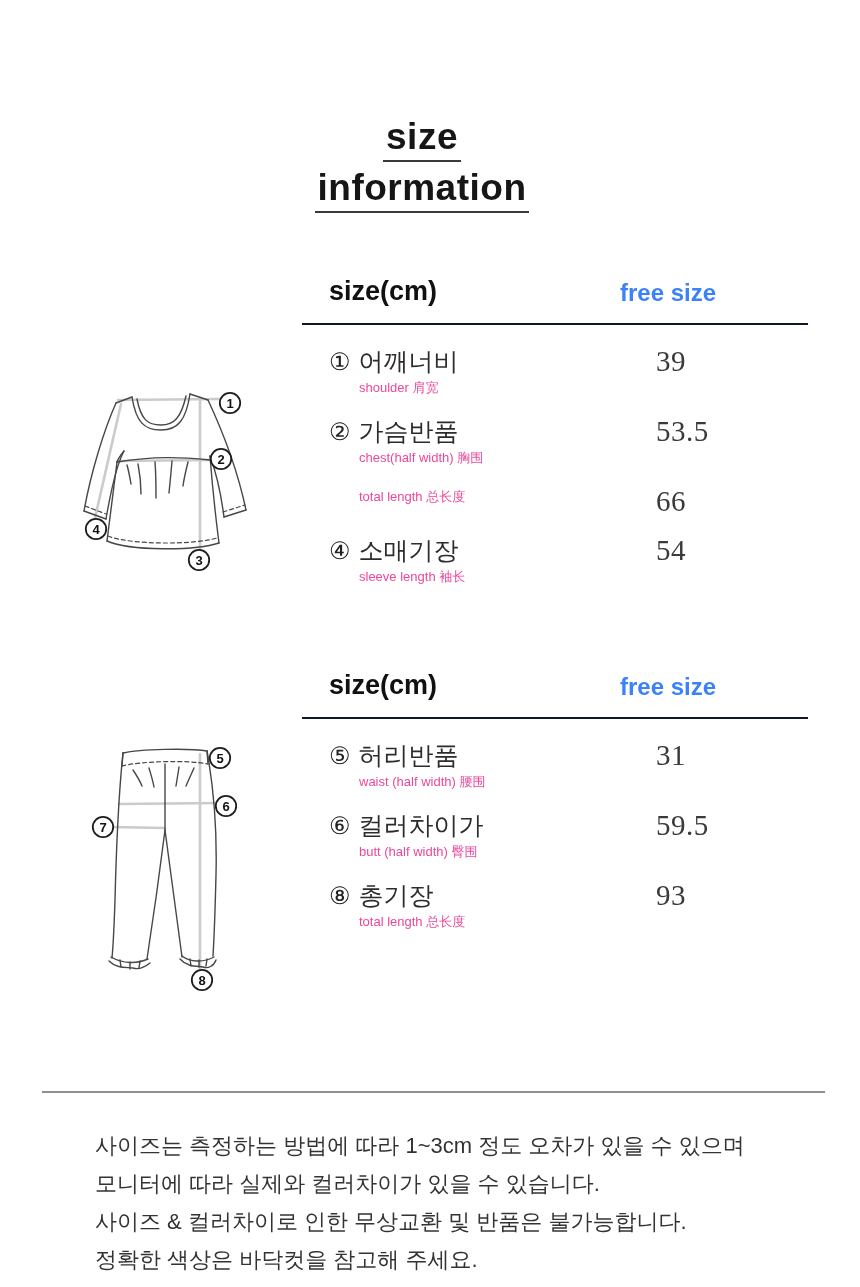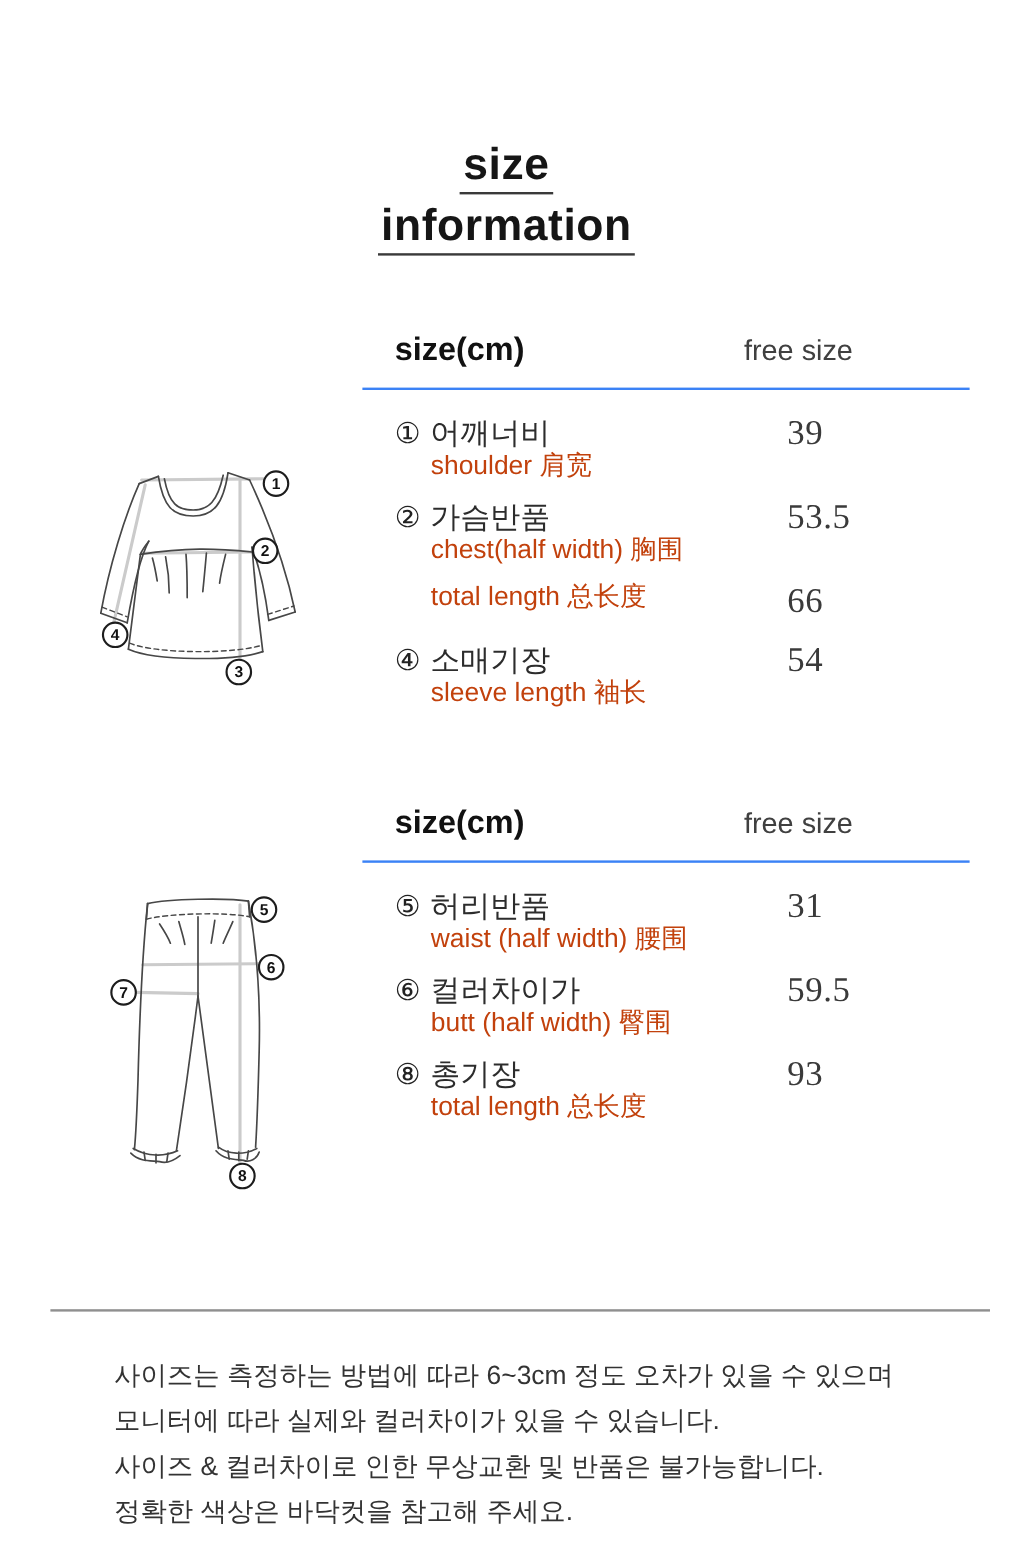--- a/index.html
+++ b/index.html
@@ -25,37 +25,37 @@
   }
   
   .size-table{
     position:absolute;left:302px;width:506px;
   }
   .table-top{top:276px;}
   .table-bottom{top:670px;}
   .t-header{
     display:grid;grid-template-columns:291px 1fr;
     padding:0 0 16px 27px;
-    border-bottom:2px solid #3b82f6;
+    border-bottom:2px solid #0f172a;
     align-items:end;
   }
   .t-header .h1{font-size:27px;font-weight:800;color:#111;}
-  .t-header .h2{font-size:24px;font-weight:400;color:#404040;}
+  .t-header .h2{font-size:24px;font-weight:700;color:#3b82f6;}
   .t-rows{padding-top:21px;}
   .t-row{
     display:grid;grid-template-columns:291px 1fr;
     padding-left:27px;
     margin-bottom:18px;
     gap:36px;
   }
   .label-main{font-size:25px;line-height:31px;color:#2c2c2c;white-space:nowrap;}
   .label-main .num{font-size:24px;margin-right:8px;color:#222;}
   .sub{
     margin-left:30px;margin-top:1px;
-    font-size:22px;line-height:20px;color:#c2410c;
+    font-size:13px;line-height:20px;color:#ec4899;
     white-space:nowrap;
   }
   .cell-value{
     font-size:29px;font-weight:300;color:#3a3a3a;
     line-height:31px;letter-spacing:.5px;font-family:Liberation Serif, serif;
   }
   
   .sketch{position:absolute;}
   .sketch-top{left:60px;top:372px;}
   .sketch-pants{left:75px;top:740px;}
@@ -247,19 +247,19 @@
           <div class="label-main"><span class="num">⑧</span><span>총기장</span></div>
           <div class="sub">total length 总长度</div>
         </div>
         <div class="cell-value">93</div>
       </div>
     </div>
   </section>
 
   <div class="footer-rule"></div>
   <footer class="footer">
-    <div>사이즈는 측정하는 방법에 따라 6~3cm 정도 오차가 있을 수 있으며</div>
+    <div>사이즈는 측정하는 방법에 따라 1~3cm 정도 오차가 있을 수 있으며</div>
     <div>모니터에 따라 실제와 컬러차이가 있을 수 있습니다.</div>
     <div>사이즈 &amp; 컬러차이로 인한 무상교환 및 반품은 불가능합니다.</div>
     <div>정확한 색상은 바닥컷을 참고해 주세요.</div>
   </footer>
 
 </div>
 
 </body></html>

